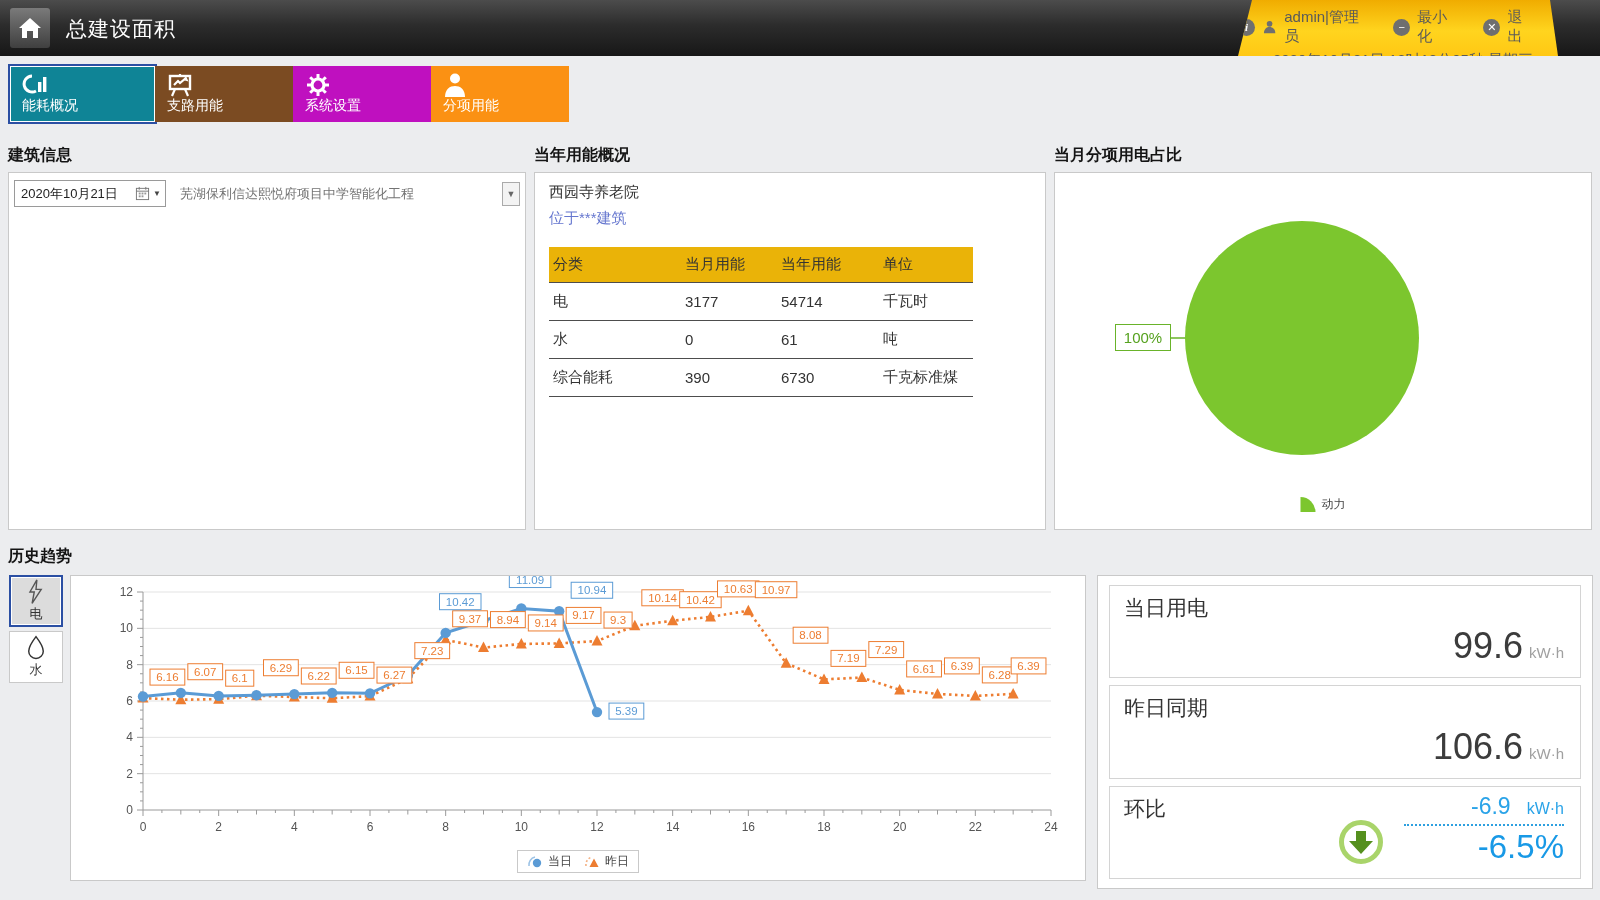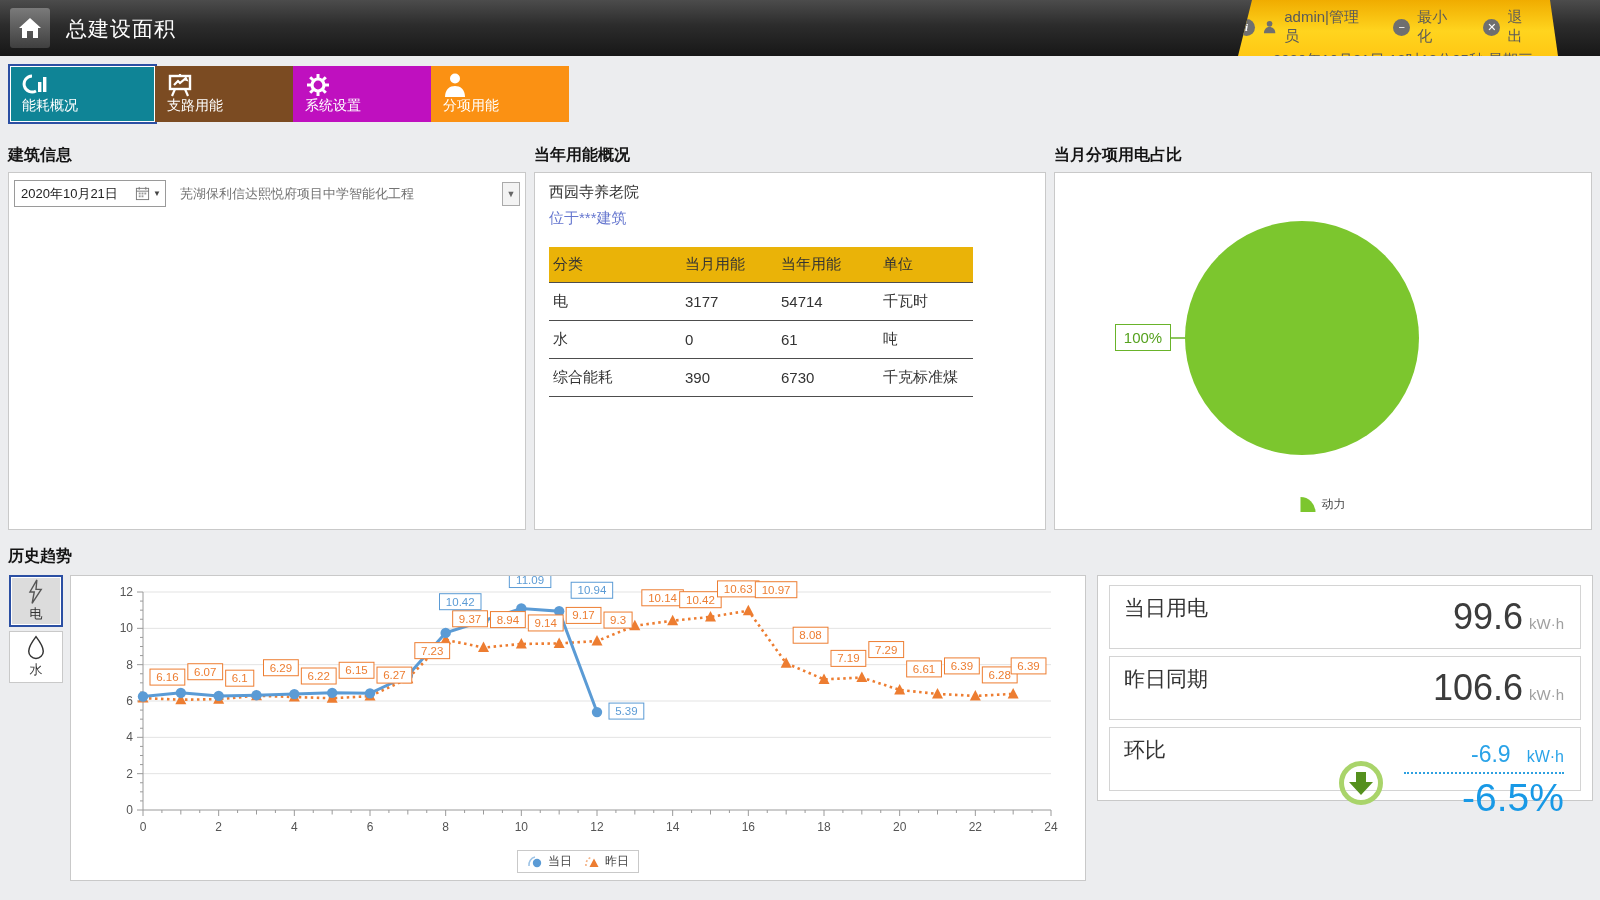--- a/index.html
+++ b/index.html
@@ -75,32 +75,32 @@
   #tgl-water{ top:631px; }
   .chart-panel { position:absolute; left:70px; top:575px; width:1016px; height:306px;
     background:#fff; border:1px solid #c9c9c9; }
   .chart-legend { position:absolute; left:50%; transform:translateX(-50%); bottom:7px;
     border:1px solid #c9c9c9; background:#fff; padding:2px 9px; display:flex; gap:12px;
     font-size:12px; color:#444; align-items:center; cursor:pointer; }
   .chart-legend .item { display:flex; align-items:center; gap:4px; }
   .ax { font-size:12px; fill:#555; }
   .dlabel-t { font-size:11.5px; }
   
-  .stats-panel { position:absolute; left:1097px; top:575px; width:496px; height:226px;
+  .stats-panel { position:absolute; left:1097px; top:575px; width:496px; height:314px;
     background:#fff; border:1px solid #c9c9c9; padding:9px 11px; display:flex; flex-direction:column; gap:7px; }
   .stat-box { flex:1; border:1px solid #d4d4d4; position:relative; padding:8px 14px; }
   .stat-label { font-size:21px; color:#333; }
   .stat-val { position:absolute; right:16px; bottom:10px; }
   .stat-num { font-size:36px; color:#3c3c3c; }
   .stat-unit { font-size:15px; color:#a0a0a0; margin-left:6px; }
   .ratio-right { position:absolute; right:16px; top:6px; width:160px; text-align:right; }
-  .ratio-diff-row { font-size:23px; color:#2aa3e8; padding-bottom:4px;margin-top:7px; }
+  .ratio-diff-row { font-size:23px; color:#2aa3e8; padding-bottom:4px; }
   .ratio-diff-unit { font-size:16px; color:#2aa3e8; margin-left:16px; }
   .ratio-hr { border:none; border-top:2px dotted #2da0e0; margin:0 0 2px 0; }
-  .ratio-pct { font-size:39px; color:#1899e6; }
+  .ratio-pct { font-size:33px; color:#1899e6; }
   .ratio-icon { position:absolute; right:196px; top:32px; }
 </style>
 </head>
 <body>
 
 <div class="header">
   <div class="home-tile">
     <svg width="24" height="24" viewBox="0 0 24 24">
       <polygon points="12,2 1,12 4,12 4,22 9,22 9,15 15,15 15,22 20,22 20,12 23,12" fill="#fff"></polygon>
     </svg>

